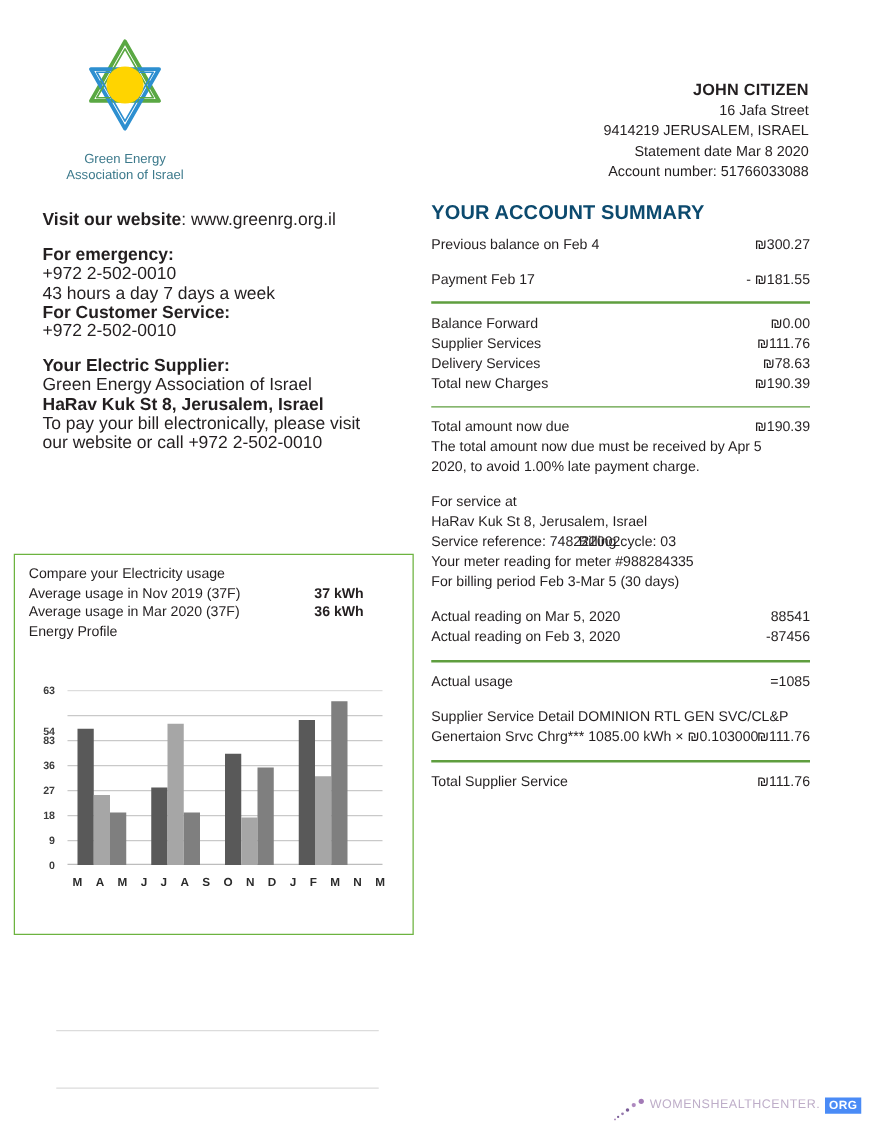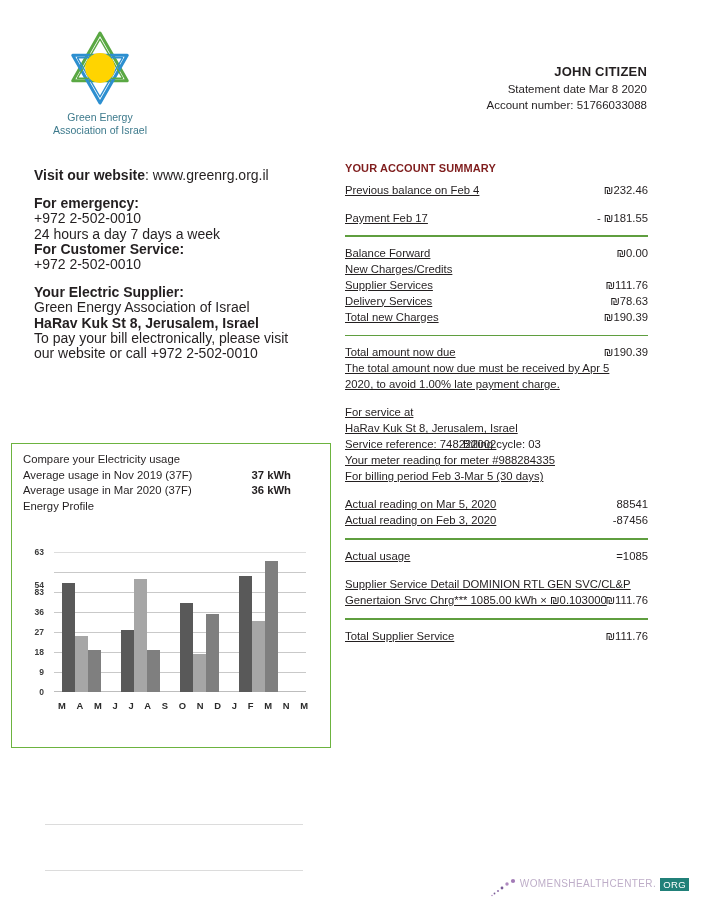--- a/index.html
+++ b/index.html
@@ -19,21 +19,21 @@
     position: absolute;
     left: 48px; top: 28px;
     width: 104px;
   }
   #logo-mark { width: 86px; height: 80px; display: block; margin: 0 auto; }
   #logo-text {
     text-align: center;
     color: #3d7a8c;
     font-size: 10.5px;
     line-height: 12.5px;
-    margin-top: 3px;
+    margin-top: 13px;
   }
 
   
   #addressee {
     position: absolute;
     right: 58px; top: 64px;
     text-align: right;
     font-size: 11.5px;
     line-height: 16.5px;
   }
@@ -132,27 +132,27 @@
   }
 
   
   #summary {
     position: absolute;
     left: 345px; top: 162px;
     width: 303px;
     font-size: 11.3px;
   }
   #summary-title {
-    color: #7f1d1d;
-    font-size: 11px;
+    color: #0c4a6e;
+    font-size: 16px;
     font-weight: bold;
     letter-spacing: .1px;
     margin: 0 0 8px 0;
   }
-  .srow { position: relative; line-height: 16px; min-height: 16px; text-decoration: underline; }
+  .srow { position: relative; line-height: 16px; min-height: 16px; }
   .srow .amt { position: absolute; right: 0; top: 0; white-space: nowrap; }
   .srow.tight { line-height: 15.6px; }
   .hr-green { height: 1.7px; background: #5f9e3f; margin: 9px 0 9px 0; }
   .spacer-12 { height: 12px; }
   .inline-pair { position: relative; }
   .inline-pair .second { position: absolute; left: 118px; top: 0; white-space: nowrap; }
 
   
   #watermark {
     position: absolute;
@@ -164,24 +164,24 @@
   }
   #wm-dots { width: 26px; height: 20px; display: block; }
   #wm-text {
     font-size: 10px;
     letter-spacing: .4px;
     color: #b9a7c4;
     font-family: "Liberation Sans", sans-serif;
   }
   #wm-org {
     font-size: 9.5px;
-    font-weight: normal;
+    font-weight: bold;
     letter-spacing: .4px;
     color: #ffffff;
-    background: #0f766e;
+    background: #3b82f6;
     padding: 1px 3px;
     margin-left: 1px;
   }
 </style>
 </head>
 <body>
 
 <div id="logo-block">
   <svg id="logo-mark" viewBox="0 0 100 94" xmlns="http://www.w3.org/2000/svg">
     <g fill="none" stroke-linejoin="round">
@@ -194,33 +194,35 @@
     </g>
   </svg>
   <div id="logo-text">
     <div>Green Energy</div>
     <div>Association of Israel</div>
   </div>
 </div>
 
 <div id="addressee">
   <div class="name">JOHN CITIZEN</div>
+  <div>16 Jafa Street</div>
+  <div>9414219 JERUSALEM, ISRAEL</div>
   <div>Statement date Mar 8 2020</div>
   <div>Account number: 51766033088</div>
 </div>
 
 <div id="left-col">
   <div class="grp">
     <b>Visit our website</b><span>: </span><span>www.greenrg.org.il</span>
   </div>
 
   <div class="grp">
     <div><b>For emergency:</b></div>
     <div>+972 2-502-0010</div>
-    <div>24 hours a day 7 days a week</div>
+    <div>43 hours a day 7 days a week</div>
     <div><b>For Customer Service:</b></div>
     <div>+972 2-502-0010</div>
   </div>
 
   <div class="grp">
     <div><b>Your Electric Supplier:</b></div>
     <div>Green Energy Association of Israel</div>
     <div><b>HaRav Kuk St 8, Jerusalem, Israel</b></div>
     <div>To pay your bill electronically, please visit</div>
     <div>our website or call +972 2-502-0010</div>
@@ -310,36 +312,33 @@
       <div class="gl" style="top: 45.7143px;"></div>
       <div class="bars2"></div>
     </div>
 </div>
 
 <div id="summary">
   <div id="summary-title">YOUR ACCOUNT SUMMARY</div>
 
   <div class="srow">
     <span>Previous balance on Feb 4</span>
-    <span class="amt">₪232.46</span>
+    <span class="amt">₪300.27</span>
   </div>
   <div class="spacer-12"></div>
   <div class="srow">
     <span>Payment Feb 17</span>
     <span class="amt">- ₪181.55</span>
   </div>
 
   <div class="hr-green"></div>
 
   <div class="srow tight">
     <span>Balance Forward</span>
     <span class="amt">₪0.00</span>
-  </div>
-  <div class="srow tight">
-    <span>New Charges/Credits</span>
   </div>
   <div class="srow tight">
     <span>Supplier Services</span>
     <span class="amt">₪111.76</span>
   </div>
   <div class="srow tight">
     <span>Delivery Services</span>
     <span class="amt">₪78.63</span>
   </div>
   <div class="srow tight">

